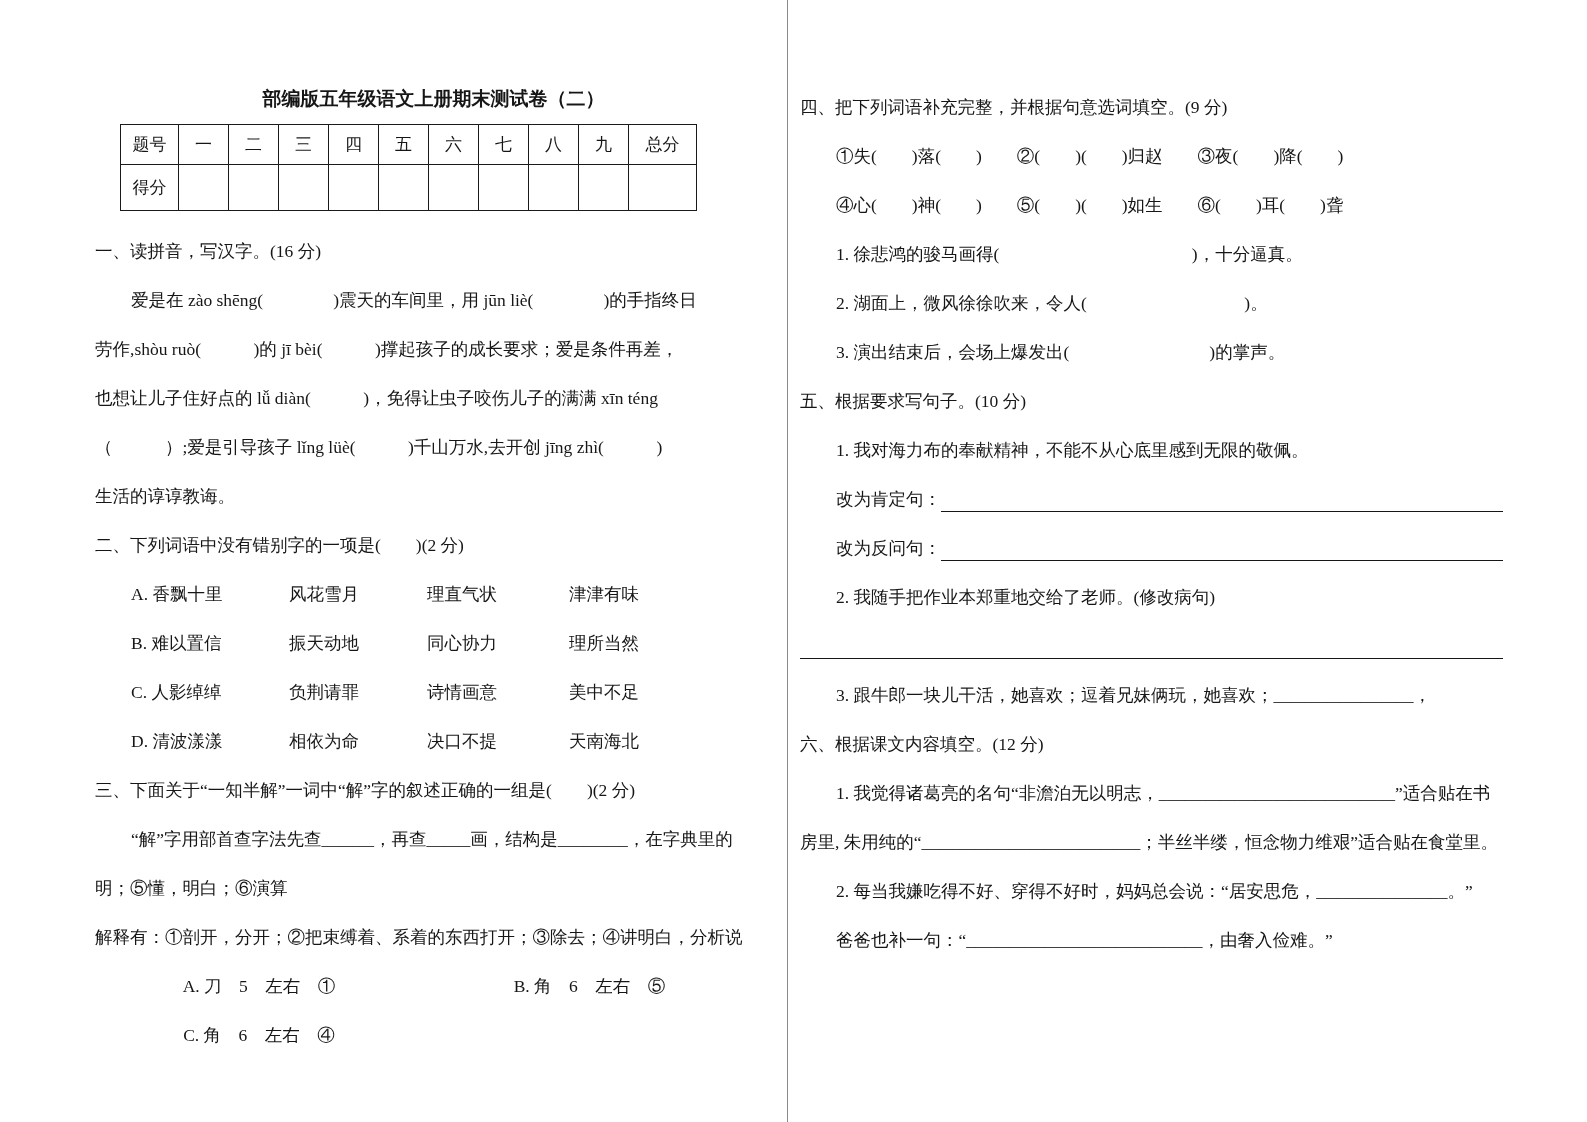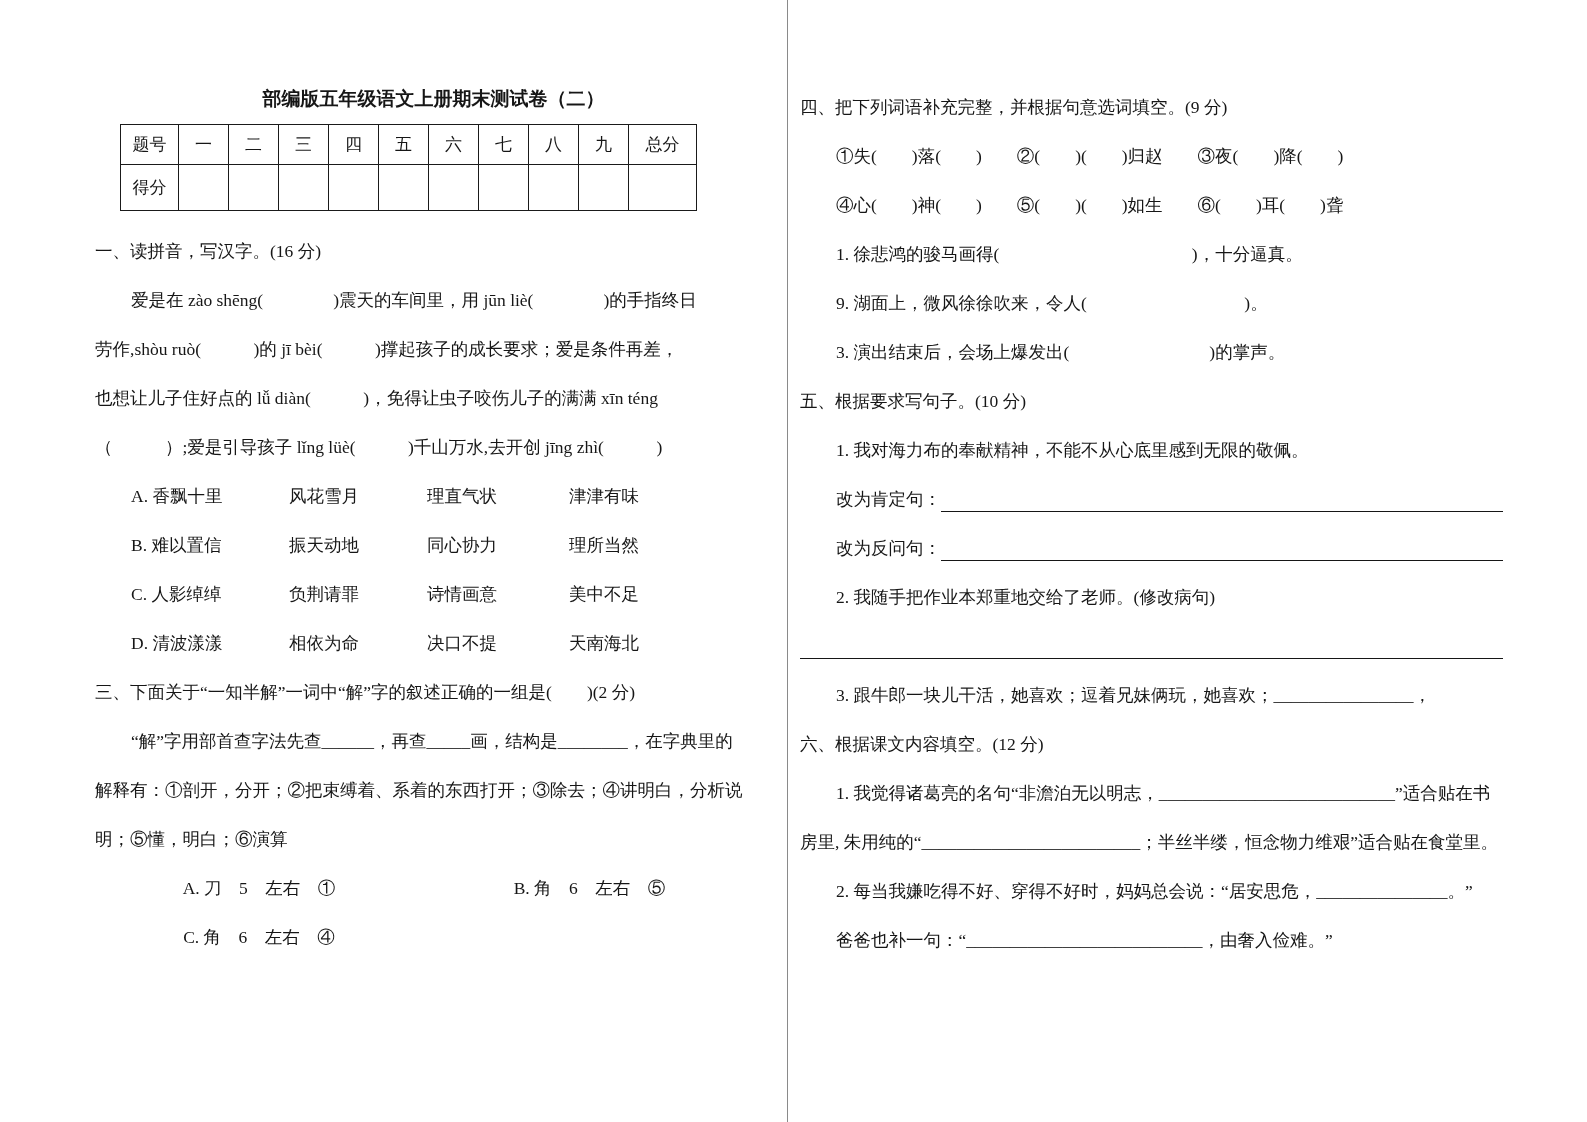--- a/index.html
+++ b/index.html
@@ -67,21 +67,23 @@
           <td class="c-last"></td>
         </tr>
       </tbody>
     </table>
 
     <div class="line">一、读拼音，写汉字。(16 分)</div>
     <div class="line ind">爱是在 zào shēng(　　　　)震天的车间里，用 jūn liè(　　　　)的手指终日</div>
     <div class="line">劳作,shòu ruò(　　　)的 jī bèi(　　　)撑起孩子的成长要求；爱是条件再差，</div>
     <div class="line">也想让儿子住好点的 lǚ diàn(　　　)，免得让虫子咬伤儿子的满满 xīn téng</div>
     <div class="line">（　　　）;爱是引导孩子 lǐng lüè(　　　)千山万水,去开创 jīng zhì(　　　)</div>
+    <div class="line">生活的谆谆教诲。</div>
 
+    <div class="line">二、下列词语中没有错别字的一项是(　　)(2 分)</div>
     <div class="grid4">
       <span>A. 香飘十里</span>
       <span>风花雪月</span>
       <span>理直气状</span>
       <span>津津有味</span>
     </div>
     <div class="grid4">
       <span>B. 难以置信</span>
       <span>振天动地</span>
       <span>同心协力</span>
@@ -95,39 +97,39 @@
     </div>
     <div class="grid4">
       <span>D. 清波漾漾</span>
       <span>相依为命</span>
       <span>决口不提</span>
       <span>天南海北</span>
     </div>
 
     <div class="line">三、下面关于“一知半解”一词中“解”字的叙述正确的一组是(　　)(2 分)</div>
     <div class="line ind">“解”字用部首查字法先查______，再查_____画，结构是________，在字典里的</div>
+    <div class="line">明；⑤懂，明白；⑥演算</div>
     <div class="line">解释有：①剖开，分开；②把束缚着、系着的东西打开；③除去；④讲明白，分析说</div>
-    <div class="line">明；⑤懂，明白；⑥演算</div>
     <div class="grid2">
       <span>A. 刀　5　左右　①</span>
       <span>B. 角　6　左右　⑤</span>
     </div>
     <div class="grid2">
       <span>C. 角　6　左右　④</span>
     </div>
 
   </div>
 
   <div class="col col-right">
 
     <div class="line">四、把下列词语补充完整，并根据句意选词填空。(9 分)</div>
     <div class="line ind">①失(　　)落(　　)　　②(　　)(　　)归赵　　③夜(　　)降(　　)</div>
     <div class="line ind">④心(　　)神(　　)　　⑤(　　)(　　)如生　　⑥(　　)耳(　　)聋</div>
     <div class="line ind">1. 徐悲鸿的骏马画得(　　　　　　　　　　　)，十分逼真。</div>
-    <div class="line ind">9. 湖面上，微风徐徐吹来，令人(　　　　　　　　　)。</div>
+    <div class="line ind">2. 湖面上，微风徐徐吹来，令人(　　　　　　　　　)。</div>
     <div class="line ind">3. 演出结束后，会场上爆发出(　　　　　　　　)的掌声。</div>
 
     <div class="line">五、根据要求写句子。(10 分)</div>
     <div class="line ind">1. 我对海力布的奉献精神，不能不从心底里感到无限的敬佩。</div>
     <div class="line ind flexline">
       <span>改为肯定句：</span>
       <span class="fill"></span>
     </div>
     <div class="line ind flexline">
       <span>改为反问句：</span>

